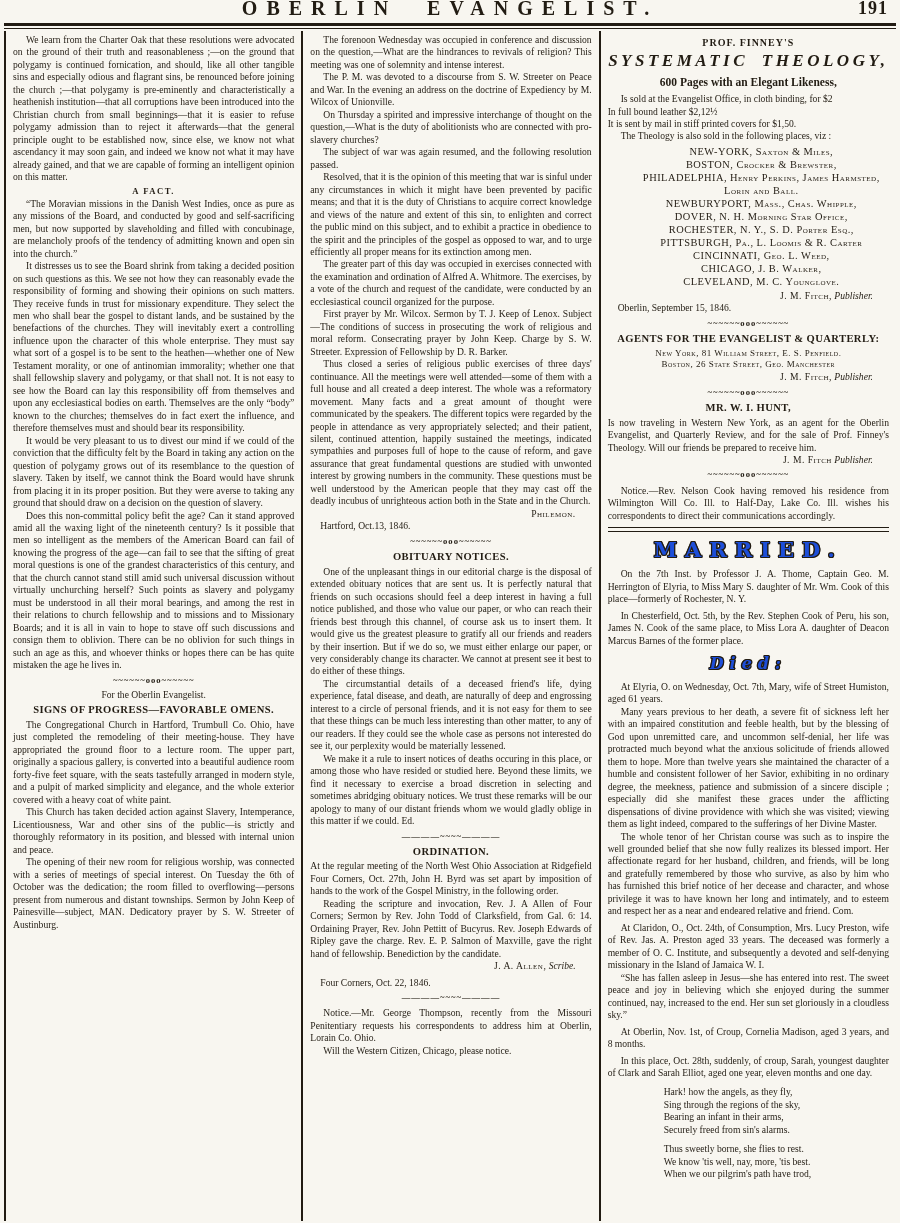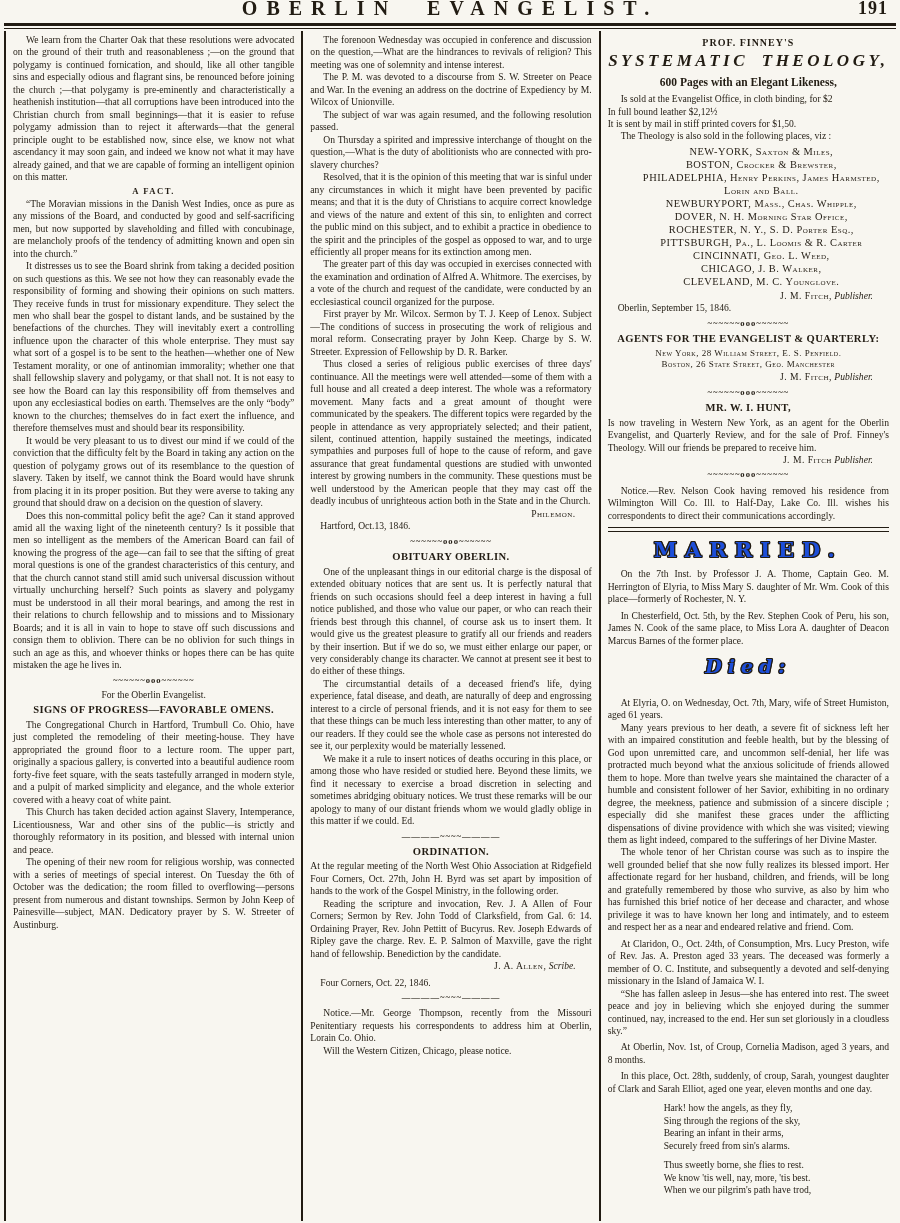--- a/index.html
+++ b/index.html
@@ -34,21 +34,21 @@
         font-weight:bold;margin:1px 0 3px;text-align:center;text-indent:0;}
   .h-likeness{font-size:11.5px;margin:0 0 3px;}
   .sellers{margin:2px 0 2px 26px;text-align:center;}
   .sellers .seller-line{font-size:10.4px;line-height:1.25;}
   .agents-line{text-align:center;text-indent:0;font-size:9px;}
   .rule2{height:5px;border-top:1.6px solid #221c13;border-bottom:1px solid #221c13;margin:5px 0 3px;}
   .ornate{text-align:center;font-weight:bold;font-family:"DejaVu Serif",serif;color:#1d4ed8;text-indent:0;
         text-shadow:-1px -1px 0 #221c13,1px -1px 0 #221c13,-1px 1px 0 #221c13,1px 1px 0 #221c13,
         0 -1.3px 0 #221c13,0 1.3px 0 #221c13,-1.3px 0 0 #221c13,1.3px 0 0 #221c13;}
   .h-married{font-size:21px;letter-spacing:8px;margin:4px 0 5px;}
-  .h-died{font-size:19px;letter-spacing:6px;font-style:italic;margin:7px 0 18px;}
+  .h-died{font-size:16px;letter-spacing:6px;font-style:italic;margin:7px 0 6px;}
   .poem{margin:7px 0 0 56px;text-align:left;text-indent:0;}
   .poem-line{line-height:1.3;}
 </style>
 </head>
 <body>
 
 <div class="page">
 
   <div class="masthead">
     <div class="masthead-title">OBERLIN EVANGELIST.</div>
@@ -69,30 +69,30 @@
       <div class="byline">For the Oberlin Evangelist.</div>
       <div class="h-center h-section">SIGNS OF PROGRESS—FAVORABLE OMENS.</div>
       <p class="p">The Congregational Church in Hartford, Trumbull Co. Ohio, have just completed the remodeling of their meeting-house.  They have appropriated the ground floor to a lecture room.  The upper part, originally a spacious gallery, is converted into a beautiful audience room forty-five feet square, with the seats tastefully arranged in modern style, and a pulpit of marked simplicity and elegance, and the whole exterior covered with a heavy coat of white paint.</p>
       <p class="p">This Church has taken decided action against Slavery, Intemperance, Licentiousness, War and other sins of the public—is strictly and thoroughly reformatory in its position, and blessed with internal union and peace.</p>
       <p class="p">The opening of their new room for religious worship, was connected with a series of meetings of special interest.  On Tuesday the 6th of October was the dedication; the room filled to overflowing—persons present from numerous and distant townships.  Sermon by John Keep of Painesville—subject, MAN.  Dedicatory prayer by S. W. Streeter of Austinburg.</p>
     </div>
 
     <div class="col">
       <p class="p">The forenoon Wednesday was occupied in conference and discussion on the question,—What are the hindrances to revivals of religion?  This meeting was one of solemnity and intense interest.</p>
       <p class="p">The P. M. was devoted to a discourse from S. W. Streeter on Peace and War.  In the evening an address on the doctrine of Expediency by M. Wilcox of Unionville.</p>
+      <p class="p">On Thursday a spirited and impressive interchange of thought on the question,—What is the duty of abolitionists who are connected with pro-slavery churches?</p>
       <p class="p">The subject of war was again resumed, and the following resolution passed.</p>
-      <p class="p">On Thursday a spirited and impressive interchange of thought on the question,—What is the duty of abolitionists who are connected with pro-slavery churches?</p>
       <p class="p">Resolved, that it is the opinion of this meeting that war is sinful under any circumstances in which it might have been prevented by pacific means; and that it is the duty of Christians to acquire correct knowledge and views of the nature and extent of this sin, to enlighten and correct the public mind on this subject, and to exhibit a practice in obedience to the spirit and the principles of the gospel as opposed to war, and to urge efficiently all proper means for its extinction among men.</p>
       <p class="p">The greater part of this day was occupied in exercises connected with the examination and ordination of Alfred A. Whitmore.  The exercises, by a vote of the church and request of the candidate, were conducted by an ecclesiastical council organized for the purpose.</p>
       <p class="p">First prayer by Mr. Wilcox.  Sermon by T. J. Keep of Lenox.  Subject—The conditions of success in prosecuting the work of religious and moral reform.  Consecrating prayer by John Keep.  Charge by S. W. Streeter. Expression of Fellowship by D. R. Barker.</p>
       <p class="p">Thus closed a series of religious public exercises of three days' continuance.  All the meetings were well attended—some of them with a full house and all created a deep interest.  The whole was a reformatory movement.  Many facts and a great amount of thought were communicated by the speakers.  The different topics were regarded by the people in attendance as very appropriately selected; and their patient, silent, continued attention, happily sustained the meetings, indicated sympathies and purposes full of hope to the cause of reform, and gave assurance that great fundamental questions are studied with unwonted interest by growing numbers in the community.  These questions must be well understood by the American people that they may cast off the deadly incubus of unrighteous action both in the State and in the Church.</p>
       <div class="sig-right sc">Philemon.</div>
       <div class="dateline">Hartford, Oct.13, 1846.</div>
       <div class="sep">~~~~~~ooo~~~~~~</div>
-      <div class="h-center h-section">OBITUARY OBERLIN.</div>
+      <div class="h-center h-section">OBITUARY NOTICES.</div>
       <p class="p">One of the unpleasant things in our editorial charge is the disposal of extended obituary notices that are sent us. It is perfectly natural that friends on such occasions should feel a deep interest in having a full notice published, and those who value our paper, or who can reach their friends best through this channel, of course ask us to insert them. It would give us the greatest pleasure to gratify all our friends and readers by their insertion.  But if we do so, we must either enlarge our paper, or very considerably change its character.  We cannot at present see it best to do either of these things.</p>
       <p class="p">The circumstantial details of a deceased friend's life, dying experience, fatal disease, and death, are naturally of deep and engrossing interest to a circle of personal friends, and it is not easy for them to see that these things can be much less interesting than other matter, to any of our readers.  If they could see the whole case as persons not interested do see it, our perplexity would be materially lessened.</p>
       <p class="p">We make it a rule to insert notices of deaths occuring in this place, or among those who have resided or studied here.  Beyond these limits, we find it necessary to exercise a broad discretion in selecting and sometimes abridging obituary notices.  We trust these remarks will be our apology to many of our distant friends whom we would gladly oblige in this matter if we could.      Ed.</p>
       <div class="sep">————~~~~————</div>
       <div class="h-center h-section">ORDINATION.</div>
       <p class="p p0">At the regular meeting of the North West Ohio Association at Ridgefield Four Corners, Oct. 27th, John H. Byrd was set apart by imposition of hands to the work of the Gospel Ministry, in the following order.</p>
       <p class="p">Reading the scripture and invocation, Rev. J. A Allen of Four Corners;  Sermon by Rev. John Todd of Clarksfield, from Gal. 6: 14.  Ordaining Prayer, Rev. John Pettitt of Bucyrus.  Rev. Joseph Edwards of Ripley gave the charge.  Rev. E. P. Salmon of Maxville, gave the right hand of fellowship.  Benediction by the candidate.</p>
       <div class="sig-right"><span class="sc">J. A. Allen,</span> <span class="it">Scribe.</span></div>
       <div class="dateline mt">Four Corners, Oct. 22, 1846.</div>
       <div class="sep mt">————~~~~————</div>
@@ -117,21 +117,21 @@
         <div class="seller-line sc">ROCHESTER, N. Y., S. D. Porter Esq.,</div>
         <div class="seller-line sc">PITTSBURGH, Pa., L. Loomis &amp; R. Carter</div>
         <div class="seller-line sc">CINCINNATI, Geo. L. Weed,</div>
         <div class="seller-line sc">CHICAGO, J. B. Walker,</div>
         <div class="seller-line sc">CLEVELAND, M. C. Younglove.</div>
       </div>
       <div class="sig-right"><span class="sc">J. M. Fitch,</span> <span class="it">Publisher.</span></div>
       <div class="dateline">Oberlin, September 15, 1846.</div>
       <div class="sep mt">~~~~~~ooo~~~~~~</div>
       <div class="h-center h-section">AGENTS FOR THE EVANGELIST &amp; QUARTERLY:</div>
-      <div class="agents-line sc">New York, 28 William Street, E. S. Penfield.</div>
+      <div class="agents-line sc">New York, 81 William Street, E. S. Penfield.</div>
       <div class="agents-line sc">Boston, 26 State Street, Geo. Manchester</div>
       <div class="sig-right"><span class="sc">J. M. Fitch,</span> <span class="it">Publisher.</span></div>
       <div class="sep mt">~~~~~~ooo~~~~~~</div>
       <div class="h-center h-section">MR. W. I. HUNT,</div>
       <p class="p0">Is now traveling in Western New York, as an agent for the Oberlin Evangelist, and Quarterly Review, and for the sale of Prof. Finney's Theology.  Will our friends be prepared to receive him.</p>
       <div class="sig-right"><span class="sc">J. M. Fitch</span> <span class="it">Publisher.</span></div>
       <div class="sep mt">~~~~~~ooo~~~~~~</div>
       <p class="p mt">Notice.—Rev. Nelson Cook having removed his residence from Wilmington Will Co. Ill. to Half-Day, Lake Co. Ill. wishes his correspondents to direct their communications accordingly.</p>
       <div class="rule2"></div>
       <div class="ornate h-married">MARRIED.</div>

